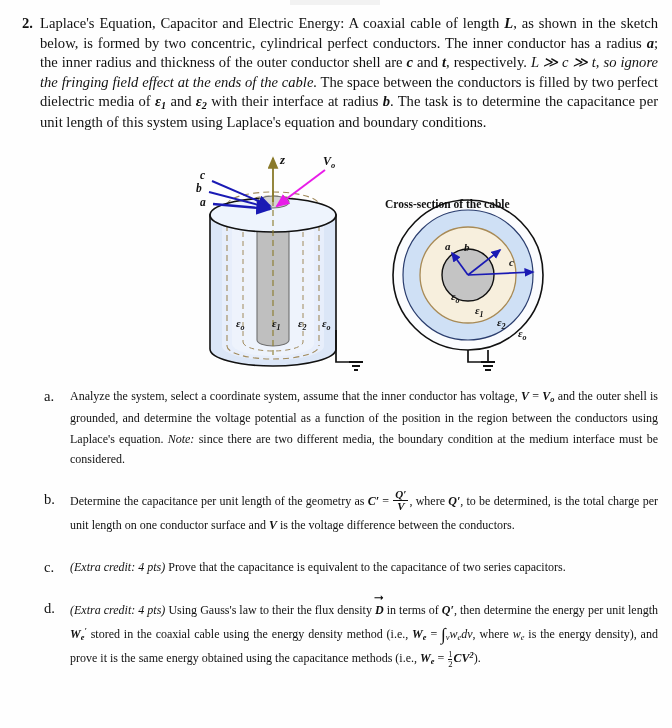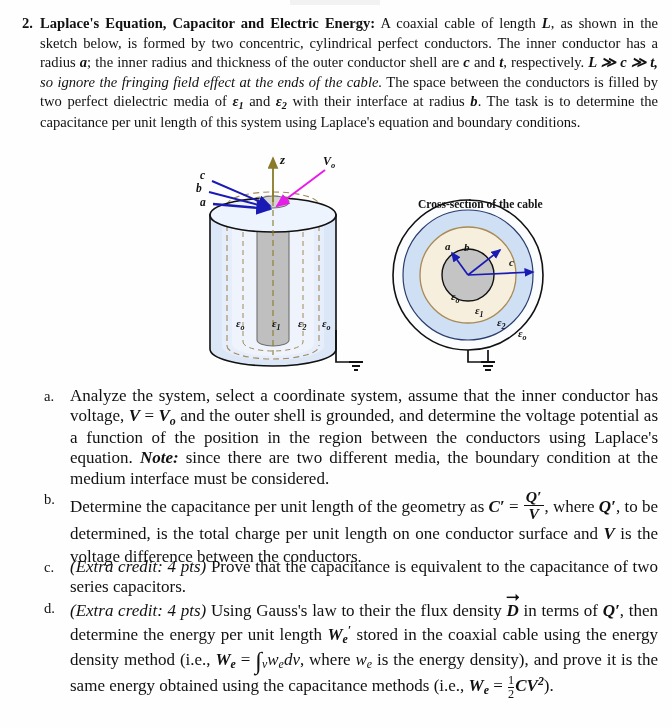--- a/index.html
+++ b/index.html
@@ -51,23 +51,23 @@
     width: 18px;
     flex: 0 0 18px;
   }
   .intro-body {
     flex: 1 1 auto;
     font-size: 14.6px;
     line-height: 19.6px;
     text-align: justify;
     text-justify: inter-word;
   }
-  b.hl { font-weight: bold; }
+  b.hl { font-weight: normal; }
   i.it { }
-  .bi { font-weight: bold; font-style: italic; }
+  .bi { font-weight: normal; font-style: italic; }
   .var { font-style: italic; font-weight: bold; }
   .varl { font-style: italic; }
   sub {
     font-size: 0.70em;
     vertical-align: baseline;
     position: relative;
     top: 0.28em;
   }
   sup {
     font-size: 0.70em;
@@ -88,21 +88,21 @@
     align-items: flex-start;
     margin-bottom: 3px;
   }
   .sub-marker {
     flex: 0 0 26px;
     font-size: 14.6px;
     line-height: 20.4px;
   }
   .sub-body {
     flex: 1 1 auto;
-    font-size: 17px;
+    font-size: 12px;
     line-height: 20.4px;
     text-align: justify;
   }
   .sub-body.tall { line-height: 23.5px; }
   
   .frac {
     display: inline-block;
     vertical-align: -0.42em;
     text-align: center;
     font-style: italic;
@@ -271,21 +271,21 @@
         <text x="497" y="176" font-family="Liberation Serif, serif" font-size="11" font-weight="bold" font-style="italic" fill="#111">ε<tspan font-size="8" dy="2.5">2</tspan></text>
         <text x="518" y="187" font-family="Liberation Serif, serif" font-size="11" font-weight="bold" font-style="italic" fill="#111">ε<tspan font-size="8" dy="2.5">o</tspan></text>
 
         <path d="M468,200 L468,212 L488,212 L488,200" stroke="#111" stroke-width="1.7" fill="none"></path>
         <line x1="481" y1="212" x2="495" y2="212" stroke="#111" stroke-width="2"></line>
         <line x1="483" y1="216" x2="493" y2="216" stroke="#111" stroke-width="2"></line>
         <line x1="485" y1="220" x2="491" y2="220" stroke="#111" stroke-width="2"></line>
       </g>
     </svg>
 
-    <div class="fig-caption" style="left:385px; top:48px;margin-left:33px;">Cross-section of the cable</div>
+    <div class="fig-caption" style="left:385px; top:48px;">Cross-section of the cable</div>
   </div>
 
   <div class="sublist" style="top:386px;">
     <div class="sub-row">
       <div class="sub-marker">a.</div>
       <div class="sub-body"><span>Analyze the system, select a coordinate system, assume that the inner conductor has voltage, </span><span class="var">V</span><span> = </span><span class="var"><span>V</span><sub>o</sub></span><span> and the outer shell is grounded, and determine the voltage potential as a function of the position in the region between the conductors using Laplace's equation. </span><span class="bi">Note:</span><span> since there are two different media, the boundary condition at the medium interface must be considered.</span></div>
     </div>
   </div>
 
   <div class="sublist" style="top:489px;">

